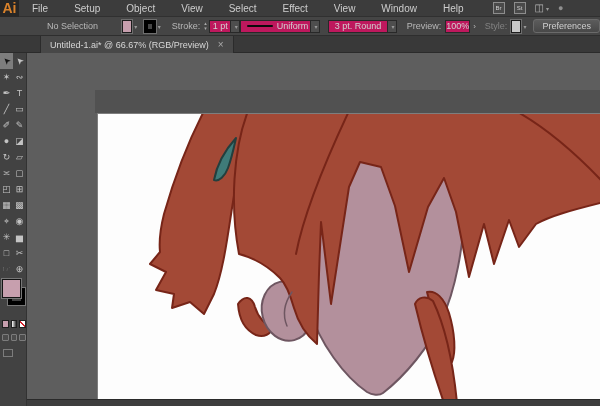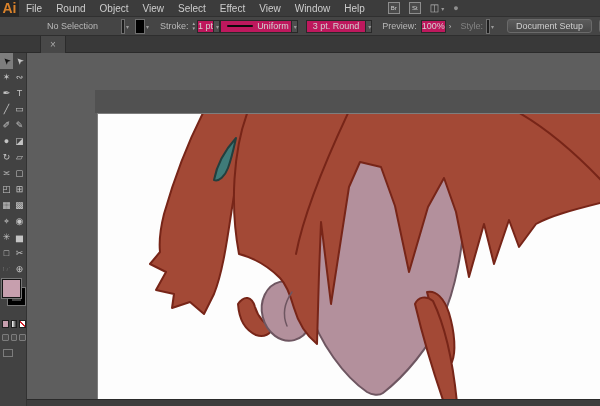--- a/index.html
+++ b/index.html
@@ -9,21 +9,21 @@
     -webkit-font-smoothing:antialiased;
   }
   
   #menubar{
     position:absolute;left:0;top:0;width:600px;height:17px;
     background:#3c3c3c;display:flex;align-items:center;
     font-size:10px;color:#cdcdcd;z-index:30;border-bottom:1px solid #303030;box-sizing:border-box;
   }
   .ai-logo{width:19px;height:17px;background:#262626;color:#d9822b;font-weight:bold;
     font-size:14px;display:flex;align-items:center;justify-content:center;}
-  .menu-item{padding:0 7px;line-height:17px;white-space:nowrap;}
+  .menu-item{padding:0 13px;line-height:17px;white-space:nowrap;}
   .mb-icons{display:flex;align-items:center;margin-left:16px;gap:9px;}
   .mb-sq{width:12px;height:12px;border:1px solid #8d8d8d;background:#4a4a4a;color:#d0d0d0;
     font-size:6px;display:flex;align-items:center;justify-content:center;box-sizing:border-box;}
   .ws-glyph{font-size:10px;color:#b5b5b5;line-height:10px;}
   .chev{font-size:6px;color:#9a9a9a;}
   .cslive{font-size:9px;color:#8f8f8f;}
   
   #controlbar{
     position:absolute;left:0;top:17px;width:600px;height:19px;
     background:#454545;border-bottom:1px solid #2e2e2e;box-sizing:border-box;
@@ -84,21 +84,21 @@
   #artboard svg{display:block;}
   #bottomstrip{position:absolute;left:0;bottom:0;right:0;height:6px;background:#3d3d3d;border-top:1px solid #2a2a2a;}
 </style>
 </head>
 <body>
 
 <div id="menubar">
   <div class="ai-logo">Ai</div>
   <div style="display:flex;">
       <span class="menu-item">File</span>
-      <span class="menu-item">Round</span>
+      <span class="menu-item">Setup</span>
       <span class="menu-item">Object</span>
       <span class="menu-item">View</span>
       <span class="menu-item">Select</span>
       <span class="menu-item">Effect</span>
       <span class="menu-item">View</span>
       <span class="menu-item">Window</span>
       <span class="menu-item">Help</span>
     </div>
   <div class="mb-icons">
     <div class="mb-sq">Br</div>
@@ -146,27 +146,27 @@
     </div>
 
   <span class="cb-label" style="margin-left:10px;">Preview:</span>
   <div class="valbox" style="width:32px;margin-left:4px;">100%</div>
   <span class="arrowbtn">›</span>
 
   <span class="cb-label dim" style="margin-left:9px;">Style:</span>
   <div class="swatch" style="margin-left:4px;background:#c9c9c9;"></div>
   <span class="cb-chev">▾</span>
 
-  <button class="cb-btn" style="margin-left:13px;">Document Setup</button>
   <button class="cb-btn">Preferences</button>
 
 </div>
 
 <div id="tabbar">
   <div id="doc-tab">
+    <span>Untitled-1.ai* @ 66.67% (RGB/Preview)</span>
     <span class="tab-close">×</span>
   </div>
 </div>
 
 <div id="toolspanel">
   <div id="tool-grid">
       <div class="tool selected">
         <span style="transform: rotate(-135deg);">➤</span>
       </div>
       <div class="tool">

